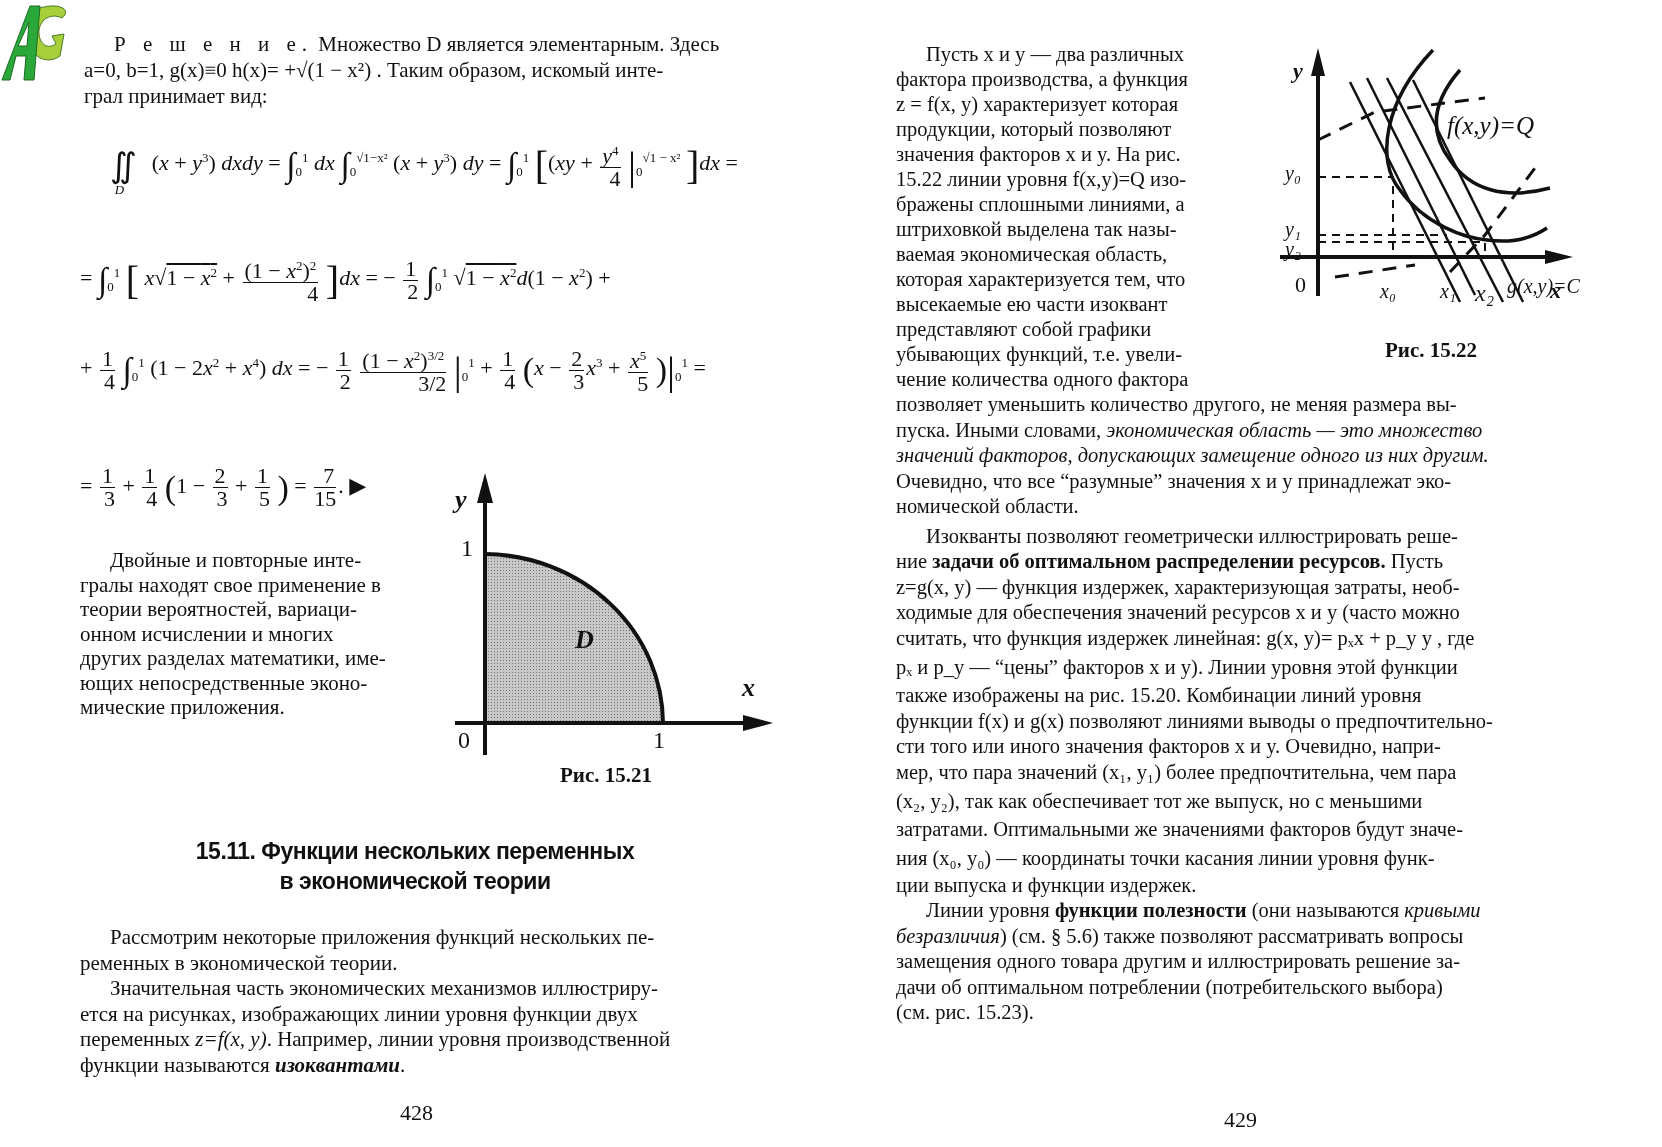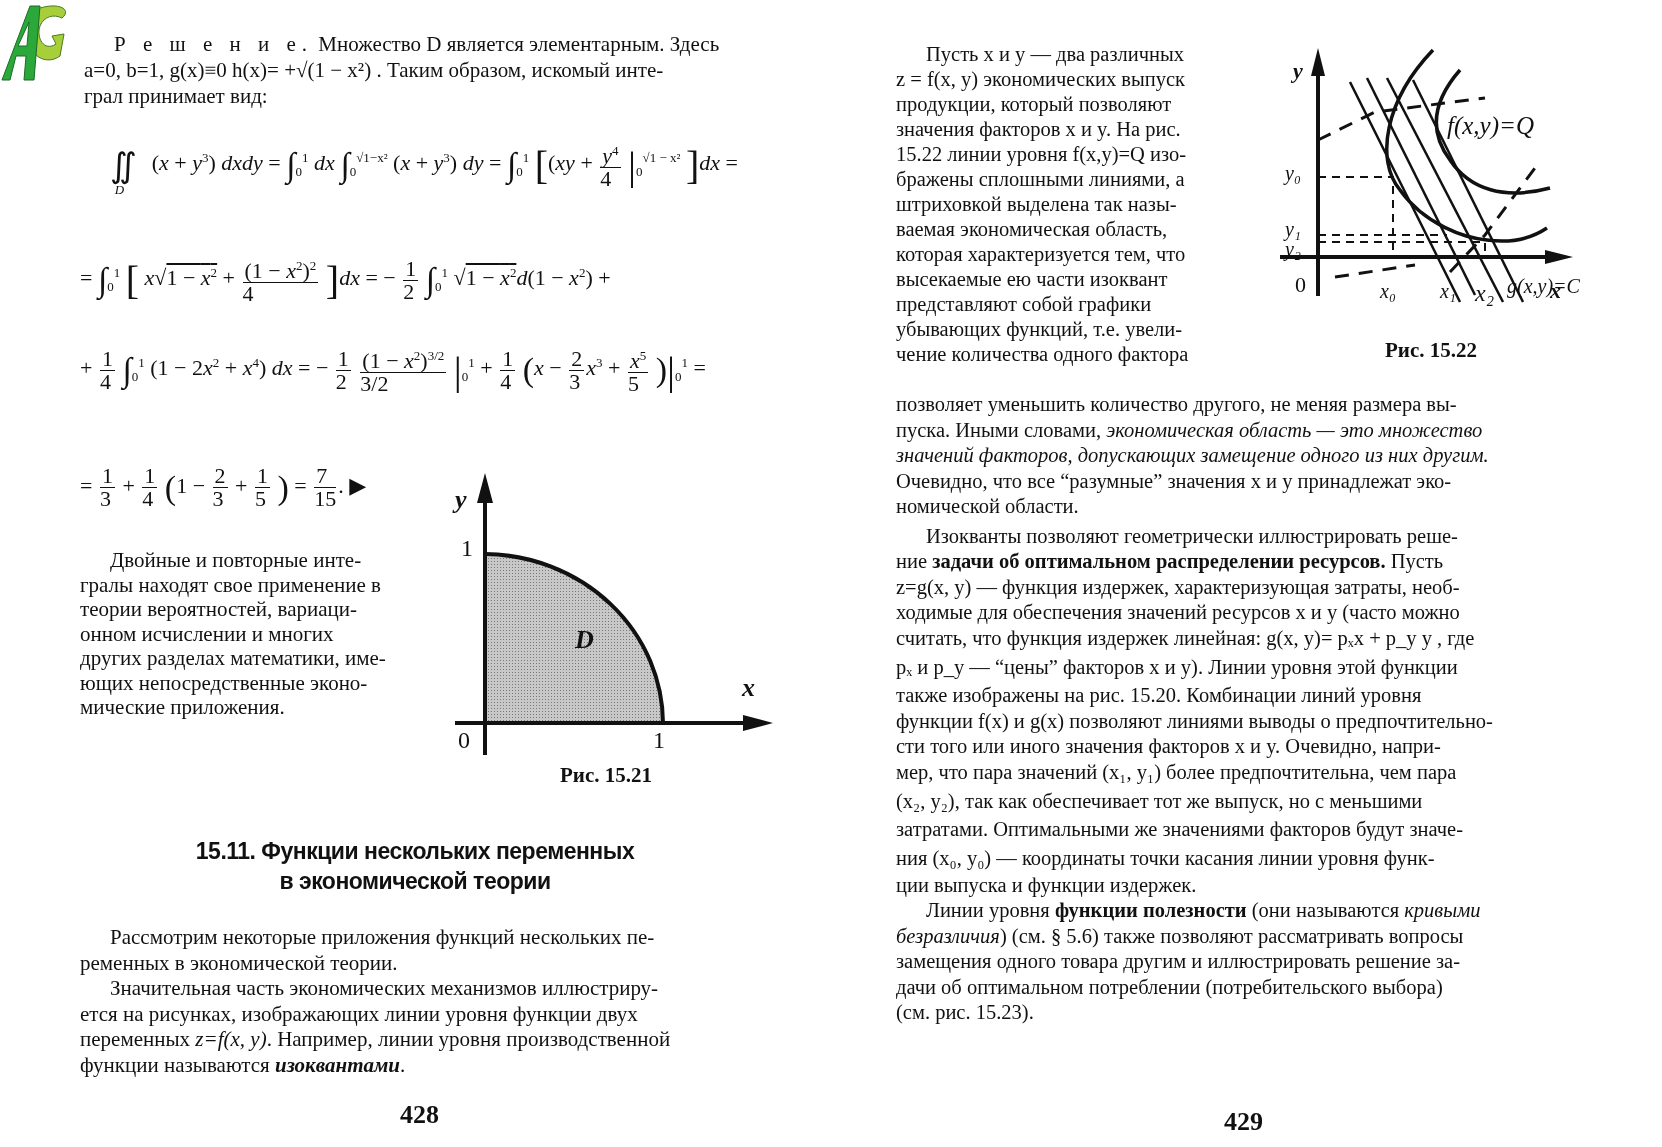--- a/index.html
+++ b/index.html
@@ -10,25 +10,25 @@
   .txt p{margin:0;}
   .ind{text-indent:30px;}
   .ital{font-style:italic;}
   .bold{font-weight:bold;}
   .spaced{letter-spacing:6px;}
   .math{font-size:22px;font-family:"Liberation Serif",serif;white-space:nowrap;}
   .math i{font-style:italic;}
   .heading{font-family:"Liberation Sans","DejaVu Sans",sans-serif;font-weight:bold;
            font-size:23px;line-height:30px;text-align:center;letter-spacing:-0.5px;}
   .caption{font-weight:bold;font-size:21px;}
-  .pagenum{font-weight:bold;font-size:26px;}
+  .pagenum{font-weight:normal;font-size:22px;}
   .rtxt{font-size:20.5px;line-height:25px;text-align:justify;}
   .rtxt p{margin:0;}
   sub,sup{font-size:13px;}
-  .frac{display:inline-block;vertical-align:middle;text-align:left;margin:0 2px;}
+  .frac{display:inline-block;vertical-align:middle;text-align:right;margin:0 2px;}
   .frac span{display:block;line-height:22px;}
   .frac .num{border-bottom:1.5px solid #111;padding:0 2px;}
   .intg{font-size:34px;vertical-align:middle;}
 </style>
 </head>
 <body>
 
 <div class="abs" style="left:0;top:0;width:72px;height:86px;">
   <svg width="72" height="86" viewBox="0 0 72 86">
     <path d="M40 8 C60 2 72 10 62 18 C54 14 44 16 40 26 C36 38 44 52 56 44 L52 36 L64 34 L60 56 C46 66 28 56 30 36 C31 22 34 12 40 8Z" fill="#a6cf3a" stroke="#4a7a20" stroke-width="1"></path>
@@ -131,21 +131,22 @@
   <p class="ind">Значительная часть экономических механизмов иллюстриру-</p>
   <p>ется на рисунках, изображающих линии уровня функции двух</p>
   <p><span>переменных </span><span class="ital">z=f(x, y)</span><span>. Например, линии уровня производственной</span></p>
   <p><span>функции называются </span><span class="ital bold">изоквантами</span><span>.</span></p>
 </div>
 
 <div class="abs pagenum" style="left:400px;top:1100px;">428</div>
 
 <div class="abs rtxt" style="left:896px;top:42px;width:362px;">
   <p class="ind">Пусть x и y — два различных</p>
-  <p>z = f(x, y) экономических выпуск</p>
+  <p>фактора производства, а функция</p>
+  <p>z = f(x, y) характеризует которая</p>
   <p>продукции, который позволяют</p>
   <p>значения факторов x и y. На рис.</p>
   <p>15.22 линии уровня f(x,y)=Q изо-</p>
   <p>бражены сплошными линиями, а</p>
   <p>штриховкой выделена так назы-</p>
   <p>ваемая  экономическая  область,</p>
   <p>которая характеризуется тем, что</p>
   <p>высекаемые  ею  части  изоквант</p>
   <p>представляют   собой   графики</p>
   <p>убывающих функций, т.е. увели-</p>

